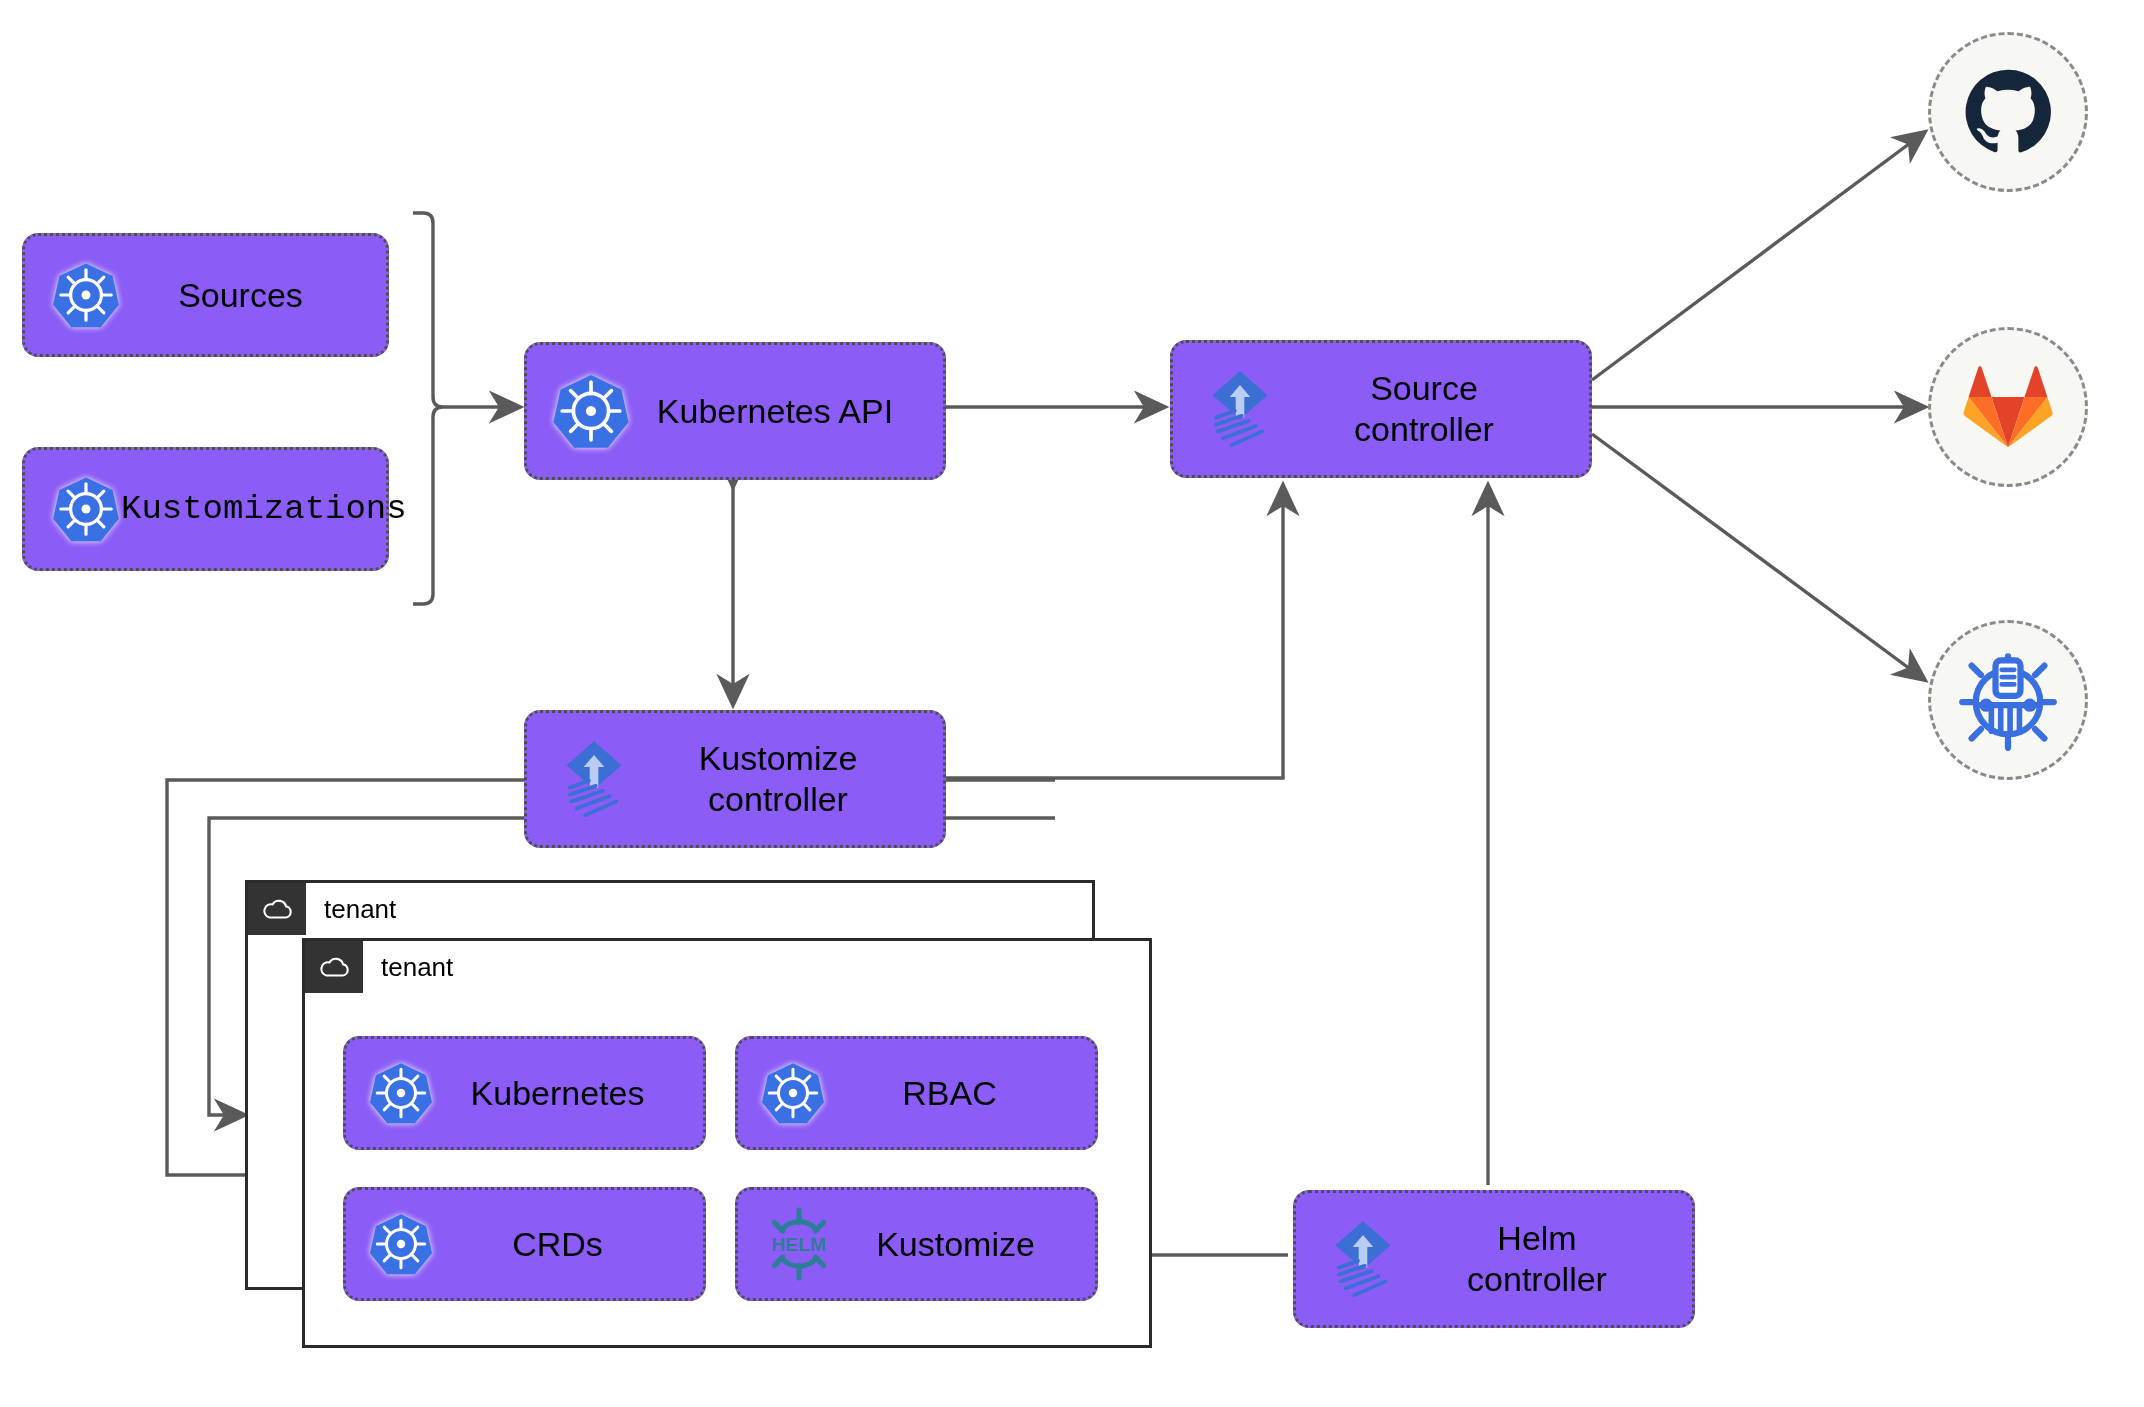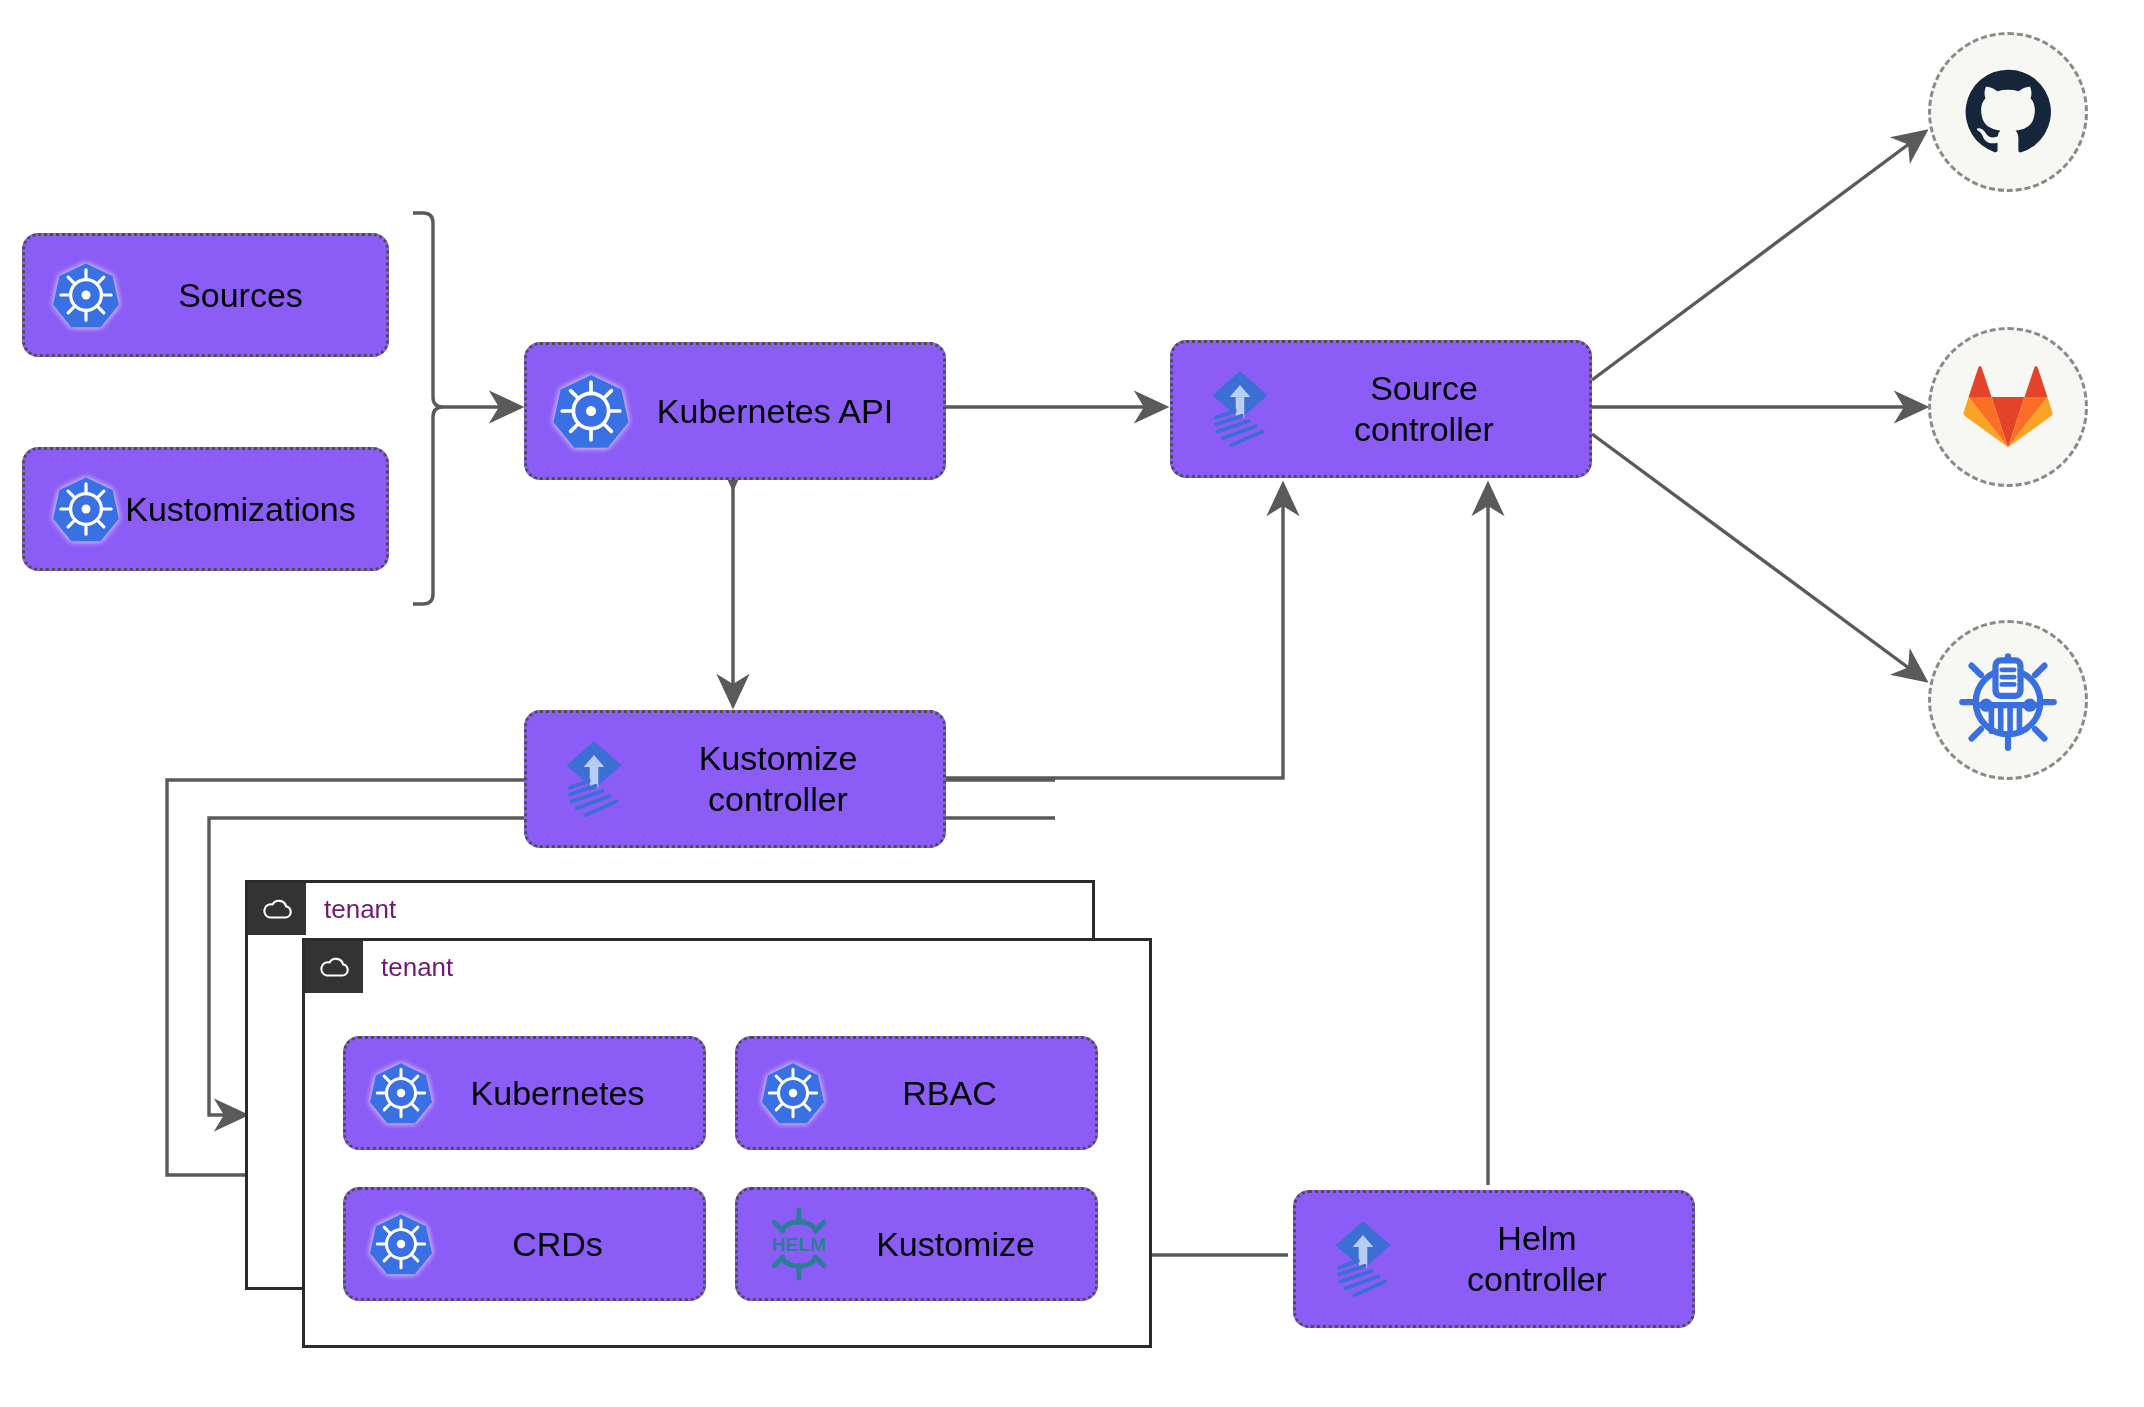--- a/index.html
+++ b/index.html
@@ -32,21 +32,21 @@
   
   .tenant{
     position:absolute;background:#ffffff;
     border:3px solid #2b2b2b;box-sizing:border-box;
   }
   .tenant .bar{position:absolute;left:-0px;top:-0px;display:flex;align-items:center;height:52px;}
   .tenant .chip{
     width:58px;height:52px;background:#333333;
     display:flex;align-items:center;justify-content:center;
   }
-  .tenant .tname{margin-left:18px;font-size:26px;color:#701a75;}
+  .tenant .tname{margin-left:18px;font-size:26px;color:#000000;}
 
   svg{display:block;}
   .k8s-glow{filter:drop-shadow(0 0 3px rgba(255,255,255,.95));}
 </style>
 </head>
 <body>
 
 <div id="stage">
 
   <svg id="edges" viewBox="0 0 2144 1407">
@@ -109,21 +109,21 @@
         <g fill="none" stroke="#fff" stroke-width="4.6" stroke-linecap="round">
           <circle cx="50" cy="50" r="22"></circle>
           <path d="M50 28v-14M50 72v14M28 50H14M72 50h14M34.4 34.4 24.5 24.5M65.6 65.6l9.9 9.9M65.6 34.4l9.9-9.9M34.4 65.6l-9.9 9.9"></path>
         </g>
         <circle cx="50" cy="50" r="6.4" fill="#fff"></circle>
       </svg>
     </span>
     <span class="lbl">Sources</span>
   </div>
 
-  <div class="node" style="left:22px;top:447px;width:367px;height:124px;padding:0 26px;">
+  <div class="node" style="left:22px;top:447px;width:367px;height:124px;padding:0 26px;font-family:Liberation Mono, monospace;">
     <span class="ico">
       <svg class="k8s-glow" width="70" height="70" viewBox="0 0 100 100">
         <path d="M50 5 88 23 97 64 71 96 29 96 3 64 12 23Z" fill="#3970E4"></path>
         <g fill="none" stroke="#fff" stroke-width="4.6" stroke-linecap="round">
           <circle cx="50" cy="50" r="22"></circle>
           <path d="M50 28v-14M50 72v14M28 50H14M72 50h14M34.4 34.4 24.5 24.5M65.6 65.6l9.9 9.9M65.6 34.4l9.9-9.9M34.4 65.6l-9.9 9.9"></path>
         </g>
         <circle cx="50" cy="50" r="6.4" fill="#fff"></circle>
       </svg>
     </span>

